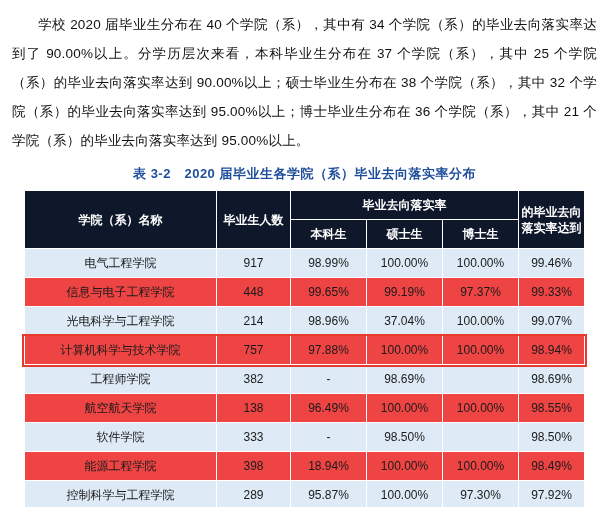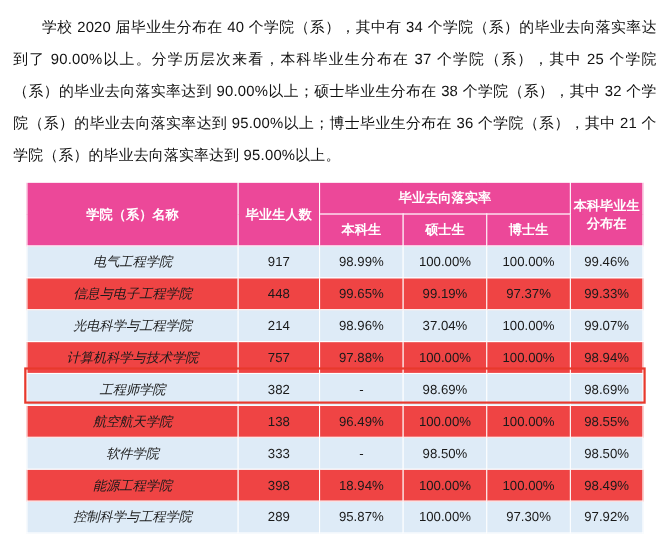--- a/index.html
+++ b/index.html
@@ -51,41 +51,40 @@
     margin: 0 auto;
     table-layout: fixed;
   }
   table.data th, table.data td {
     border: 1px solid #ffffff;
     font-size: 12px;
     text-align: center;
     vertical-align: middle;
   }
   table.data thead th {
-    background: #ec4899;
+    background: #0f172a;
     color: #ffffff;
     font-weight: bold;
     padding: 6px 2px;
     line-height: 16px;
     border: 1px solid #ffffff;
   }
   table.data tbody td {
     padding: 5px 2px;
     color: #1a1a1a;
     height: 18px;
   }
   tbody tr.odd td {
     background: #deebf7;
   }
   tbody tr.even td {
     background: #ef4444;
   }
   td.name {
     font-size: 12px;
-    font-style: italic;
   }
   .col-name { width: 192px; }
   .col-num { width: 74px; }
   .col-rate { width: 76px; }
   .col-total { width: 66px; }
 
   
   .highlight-box {
     position: absolute;
     border: 2px solid #e8392d;
@@ -97,36 +96,37 @@
   }
 </style>
 </head>
 <body>
 
 <div class="page">
 
   <p class="para"><span class="indent"></span><span>学校 2020 届毕业生分布在 40 个学院（系），其中有 34 个学院（系）的毕业去向落实率达到了 90.00%以上。分学历层次来看，本科毕业生分布在 37 个学院（系），其中 25 个学院（系）的毕业去向落实率达到 90.00%以上；硕士毕业生分布在 38 个学院（系），其中 32 个学院（系）的毕业去向落实率达到 95.00%以上；博士毕业生分布在 36 个学院（系），其中 21 个学院（系）的毕业去向落实率达到 95.00%以上。</span></p>
 
   <div class="table-wrap">
+    <div class="tbl-caption">表 3-2　2020 届毕业生各学院（系）毕业去向落实率分布</div>
 
     <table class="data">
       <colgroup>
         <col class="col-name">
           <col class="col-num">
           <col class="col-rate">
           <col class="col-rate">
           <col class="col-rate">
           <col class="col-total">
       </colgroup>
       <thead>
         <tr>
           <th rowspan="2">学院（系）名称</th>
           <th rowspan="2">毕业生人数</th>
           <th colspan="3">毕业去向落实率</th>
-          <th rowspan="2">本科毕业生分布在</th>
+          <th rowspan="2">的毕业去向落实率达到</th>
         </tr>
         <tr>
           <th>本科生</th>
           <th>硕士生</th>
           <th>博士生</th>
         </tr>
       </thead>
       <tbody>
         <tr class="odd">
           <td class="name">电气工程学院</td>

